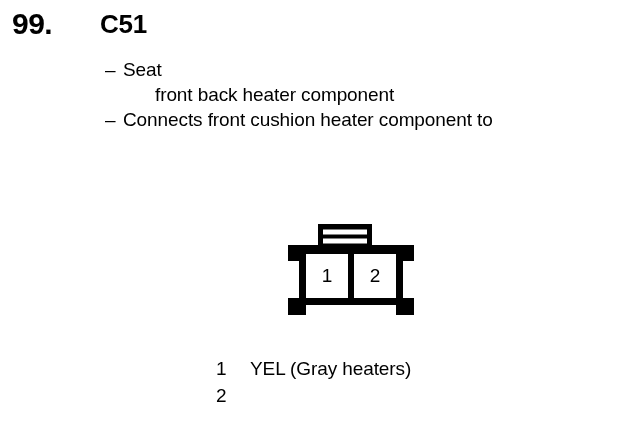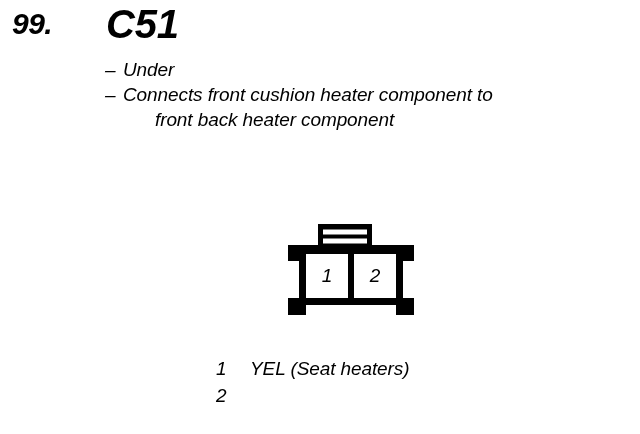--- a/index.html
+++ b/index.html
@@ -16,21 +16,20 @@
     font-family: "Liberation Sans", sans-serif;
     color: #000000;
     -webkit-font-smoothing: none;
   }
 
   .page {
     position: absolute;
     left: 0; top: 0;
     width: 588px;
     height: 434px;
-    font-style: italic;
   }
 
   
   .header {
     position: absolute;
     left: 0;
     top: 6px;
     width: 640px;
     height: 40px;
   }
@@ -38,23 +37,23 @@
     position: absolute;
     left: 12px;
     top: 0;
     font-size: 30px;
     font-weight: bold;
     letter-spacing: -0.5px;
     line-height: 36px;
   }
   .hdr-title {
     position: absolute;
-    left: 106px;
+    left: 100px;
     top: 0;
-    font-size: 40px;
+    font-size: 26px;
     font-weight: bold;
     letter-spacing: -0.2px;
     line-height: 36px;
   }
 
   
   .desc {
     position: absolute;
     left: 105px;
     top: 57px;
@@ -120,30 +119,30 @@
 <div class="page">
 
   <div class="header">
     <span class="hdr-number">99.</span>
     <span class="hdr-title">C51</span>
   </div>
 
   <div class="desc">
 
     <div class="desc-line">
-      <span class="dash">–</span><span>Under</span>
+      <span class="dash">–</span><span>Seat</span>
     </div>
 
 
+    <div class="desc-line cont">
+      <span>front back heater component</span>
+    </div>
+
     <div class="desc-line">
       <span class="dash">–</span><span>Connects front cushion heater component to</span>
-    </div>
-
-    <div class="desc-line cont">
-      <span>front back heater component</span>
     </div>
 
   </div>
 
   <div class="connector-wrap">
     <svg class="connector-svg" width="132" height="100" viewBox="0 0 132 100">
 
       <g>
         <rect x="33" y="4" width="54" height="26" fill="#000000"></rect>
         <rect x="38" y="9.5" width="44" height="5" fill="#FFFFFF"></rect>
@@ -178,21 +177,21 @@
 
       <text x="42" y="62" font-family="Liberation Sans, sans-serif" font-size="19" fill="#000000" text-anchor="middle">1</text>
       <text x="90" y="62" font-family="Liberation Sans, sans-serif" font-size="19" fill="#000000" text-anchor="middle">2</text>
     </svg>
   </div>
 
   <div class="pinlist">
 
     <div class="pin-row">
       <span class="pin-num">1</span>
-      <span class="pin-desc">YEL (Seat heaters)</span>
+      <span class="pin-desc">YEL (Gray heaters)</span>
     </div>
 
     <div class="pin-row">
       <span class="pin-num">2</span>
     </div>
 
   </div>
 
 </div>
 

